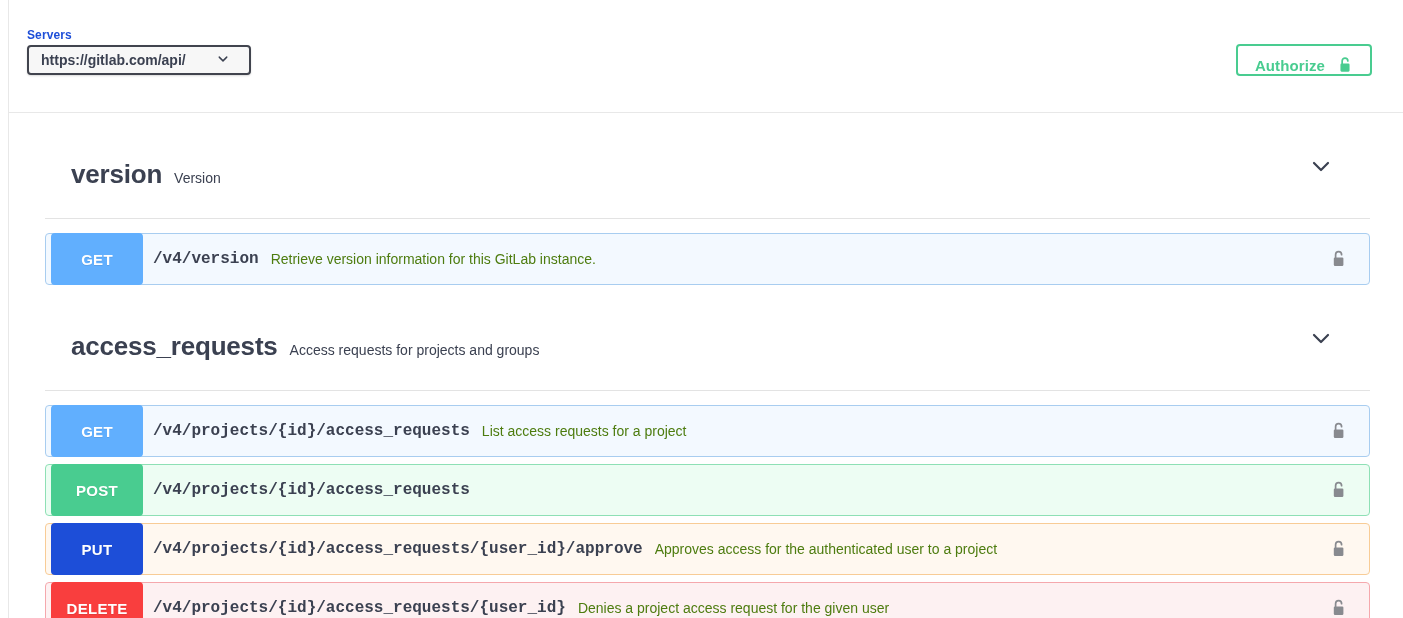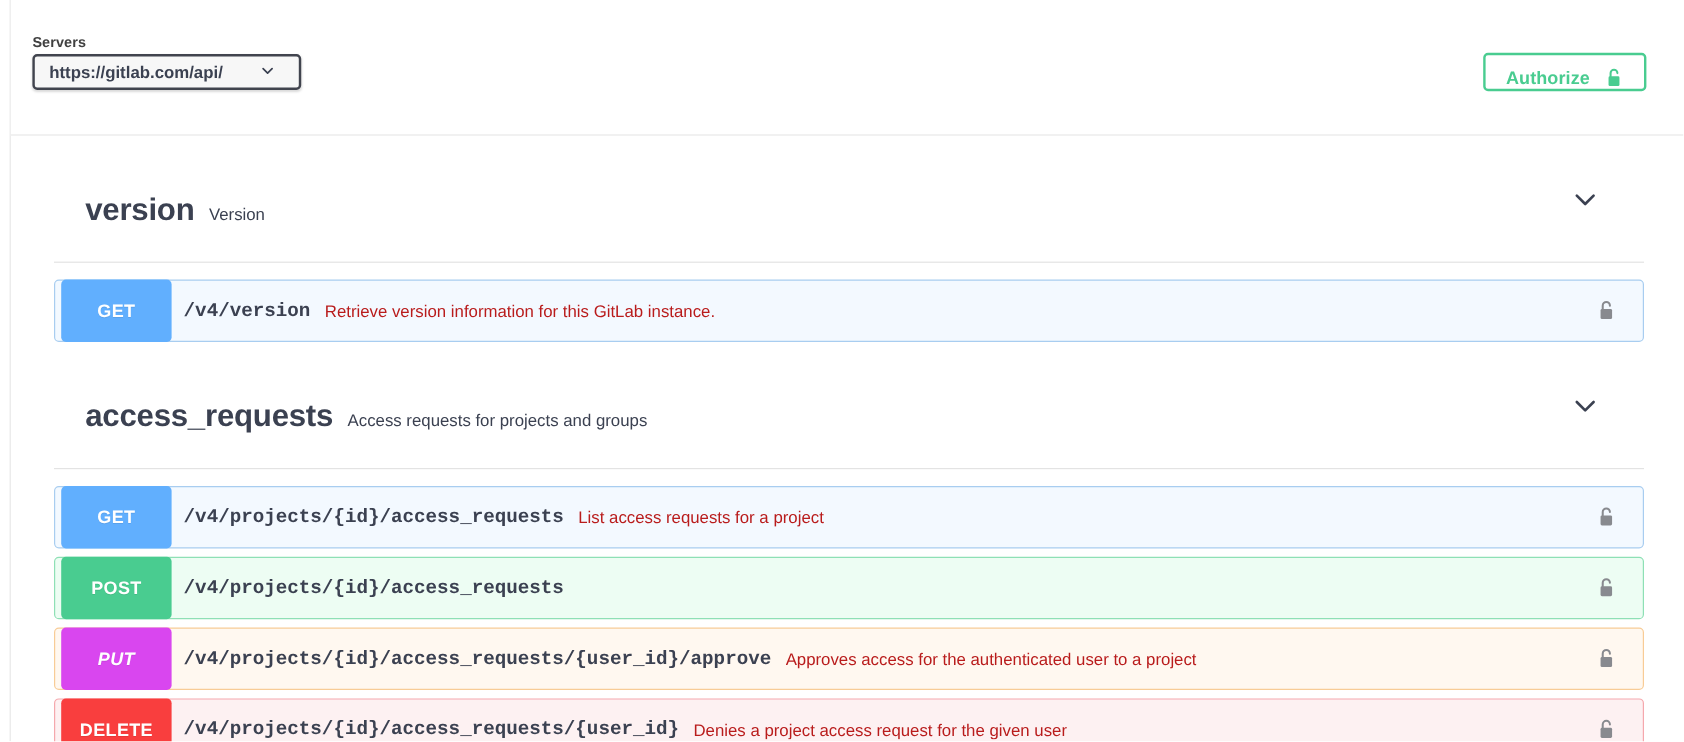--- a/index.html
+++ b/index.html
@@ -38,21 +38,21 @@
     background: #ffffff;
   }
   .servers-block {
     position: absolute;
     left: 18px;
     top: 28px;
   }
   .servers-label {
     font-size: 12px;
     font-weight: bold;
-    color: #404040;
+    color: #1d4ed8;
     display: block;
     margin-bottom: 3px;
     letter-spacing: .1px;
   }
   .server-select {
     display: inline-flex;
     align-items: center;
     justify-content: space-between;
     min-width: 224px;
     height: 30px;
@@ -185,39 +185,39 @@
     margin-left: 10px;
     font-family: "Liberation Mono", monospace;
     font-size: 16px;
     font-weight: bold;
     color: #3b4151;
     white-space: nowrap;
   }
   .op-desc {
     margin-left: 12px;
     font-size: 14px;
-    color: #b91c1c;
+    color: #4d7c0f;
     white-space: nowrap;
     overflow: hidden;
     text-overflow: ellipsis;
   }
   .op-lock {
     position: absolute;
     right: 22px;
     top: 50%;
     transform: translateY(-50%);
     width: 16px;
     height: 19px;
   }
   .op-lock svg { display: block; }
 
   
   .m-get   { background: #61affe; }
   .m-post  { background: #49cc90; }
-  .m-put   { background: #d946ef; font-style: italic; }
+  .m-put   { background: #1d4ed8; }
   .m-delete{ background: #f93e3e; }
 
   .r-get    { background: #f3f9ff; border-color: #a8cdf0; }
   .r-post   { background: #edfdf3; border-color: #8ee0b5; }
   .r-put    { background: #fff8f0; border-color: #f8cc96; }
   .r-delete { background: #fdf1f2; border-color: #f5a8ad; }
 </style>
 </head>
 <body>
 

